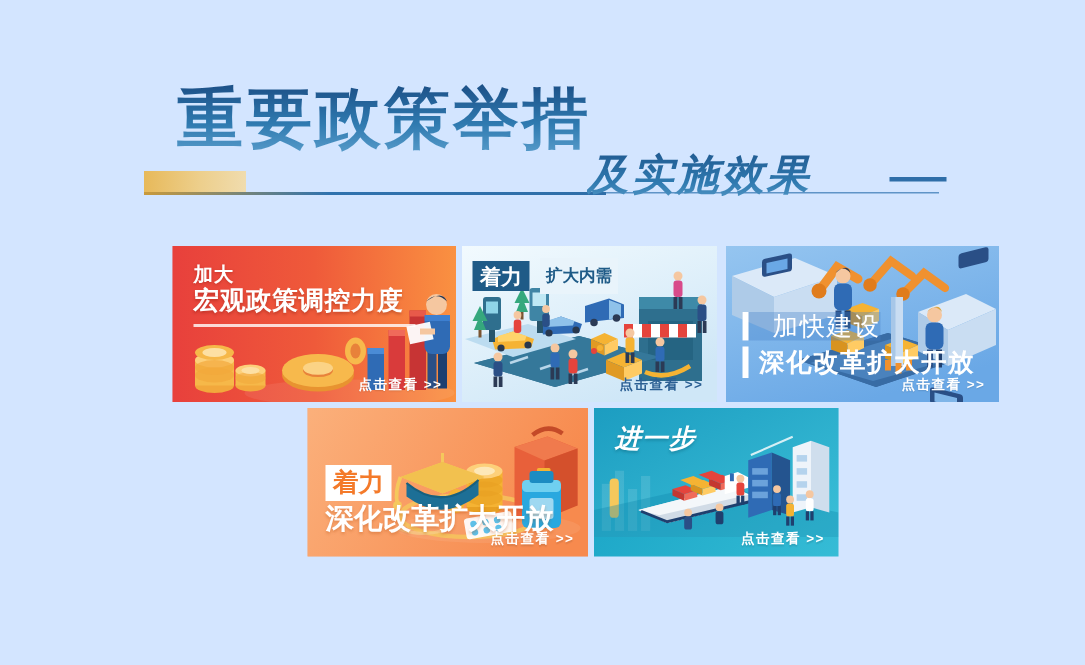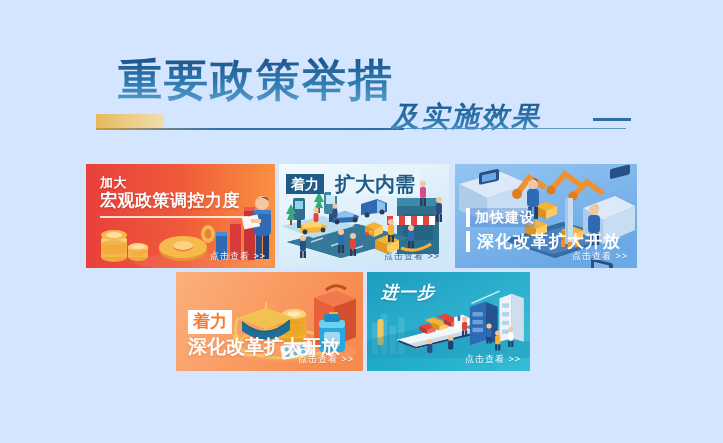--- a/index.html
+++ b/index.html
@@ -43,52 +43,52 @@
     -webkit-background-clip:text;background-clip:text;
     -webkit-text-fill-color:transparent;color:transparent;
     line-height:48px;white-space:nowrap;
   }
   .t-dash{
     position:absolute;left:593px;top:118px;width:38px;height:3px;
     background:#2f6ea8;
   }
 
   
-  .card{position:absolute;overflow:hidden;}
+  .card{position:absolute;overflow:hidden;margin-left:29px;}
   .card .ill{position:absolute;left:0;top:0;right:0;bottom:0;}
   .cta{
     position:absolute;right:9px;bottom:5px;
-    font-size:9px;font-weight:400;color:#ffffff;letter-spacing:1px;
+    font-size:9px;font-weight:700;color:#ffffff;letter-spacing:1px;
     white-space:nowrap;text-shadow:0 1px 1px rgba(0,0,0,.12);text-align:right;
   }
   .cta.dark{color:#2b5f93;text-shadow:none;}
 
   
   #card1{left:86px;top:164px;width:189px;height:104px;
     background:linear-gradient(100deg,#e8403c 0%,#ef5a3a 46%,#f7813f 78%,#fa9141 100%);}
   #card1 .tt{position:absolute;left:14px;top:10px;color:#fff;font-weight:700;
     font-size:14px;line-height:18px;letter-spacing:.5px;text-shadow:0 1px 2px rgba(120,20,10,.35);}
   #card1 .tt .l1{font-size:13px;}
   #card1 .tt .l2{font-size:17px;}
   #card1 .uline{position:absolute;left:14px;top:52px;width:148px;height:2px;background:rgba(255,255,255,.8);}
 
   
   #card2{left:279px;top:164px;width:170px;height:104px;
     background:linear-gradient(160deg,#eef8fd 0%,#dff0fb 40%,#cfe7f7 100%);}
   #card2 .badge{position:absolute;left:7px;top:10px;height:20px;padding:0 5px;
     background:#1f5b87;color:#fff;font-weight:700;font-size:14px;line-height:20px;letter-spacing:0px;}
   #card2 .rest{position:absolute;left:52px;top:8px;height:24px;padding:0 4px;
-    background:#e9f4fb;color:#1f5b87;font-weight:700;font-size:20px;line-height:24px;letter-spacing:0px;}
+    background:#e9f4fb;color:#1f5b87;font-weight:700;font-size:11px;line-height:24px;letter-spacing:0px;}
   #card2 .cta{color:#2b5f93;text-shadow:none;}
 
   
   #card3{left:455px;top:164px;width:182px;height:104px;
     background:linear-gradient(160deg,#8fc0ee 0%,#7db4ea 35%,#6aa8e6 100%);}
-  #card3 .t1{position:absolute;left:11px;top:44px;color:#fff;font-weight:700;font-size:14px;
-    line-height:19px;letter-spacing:1px;padding-left:5px;border-left:4px solid #ffffff;
+  #card3 .t1{position:absolute;left:11px;top:44px;color:#fff;font-weight:400;font-size:17px;
+    line-height:19px;letter-spacing:1px;padding-left:16px;border-left:4px solid #ffffff;
     background:rgba(70,130,200,.35);}
   #card3 .t2{position:absolute;left:11px;top:67px;color:#fff;font-weight:700;font-size:17px;
     line-height:21px;letter-spacing:1px;padding-left:7px;border-left:4px solid #ffffff;}
 
   
   #card4{left:176px;top:272px;width:187px;height:99px;
     background:linear-gradient(100deg,#f9a670 0%,#fb9a5e 45%,#f99056 75%,#f78a4e 100%);}
   #card4 .badge{position:absolute;left:12px;top:38px;background:#fff;color:#f47a2a;
     font-weight:700;font-size:17px;line-height:22px;padding:1px 5px;letter-spacing:0px;}
   #card4 .t2{position:absolute;left:12px;top:63px;color:#fff;font-weight:700;font-size:19px;

